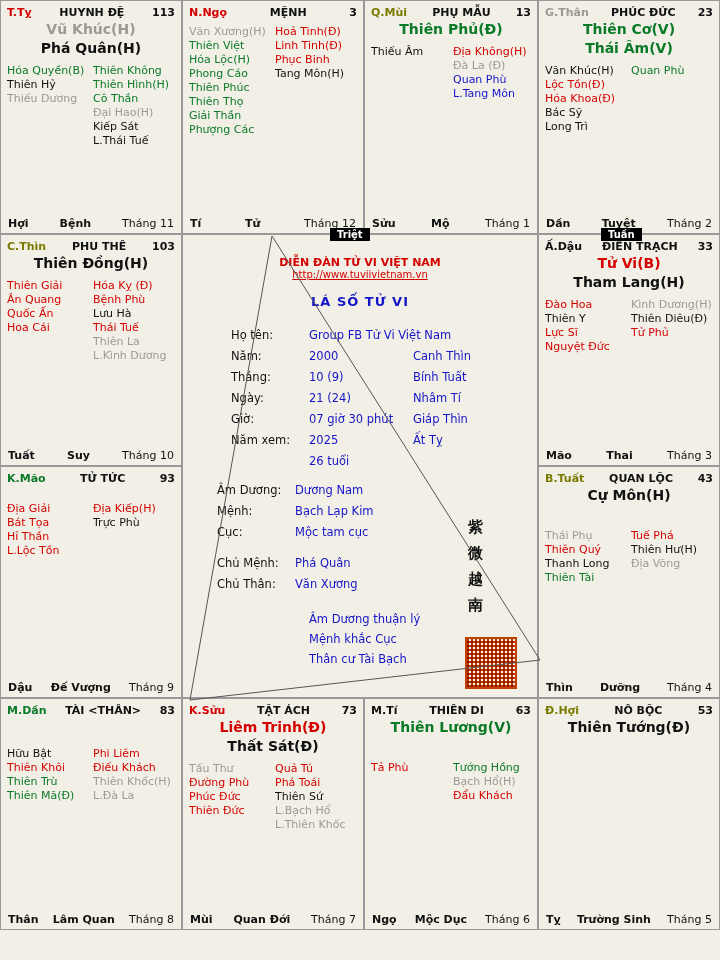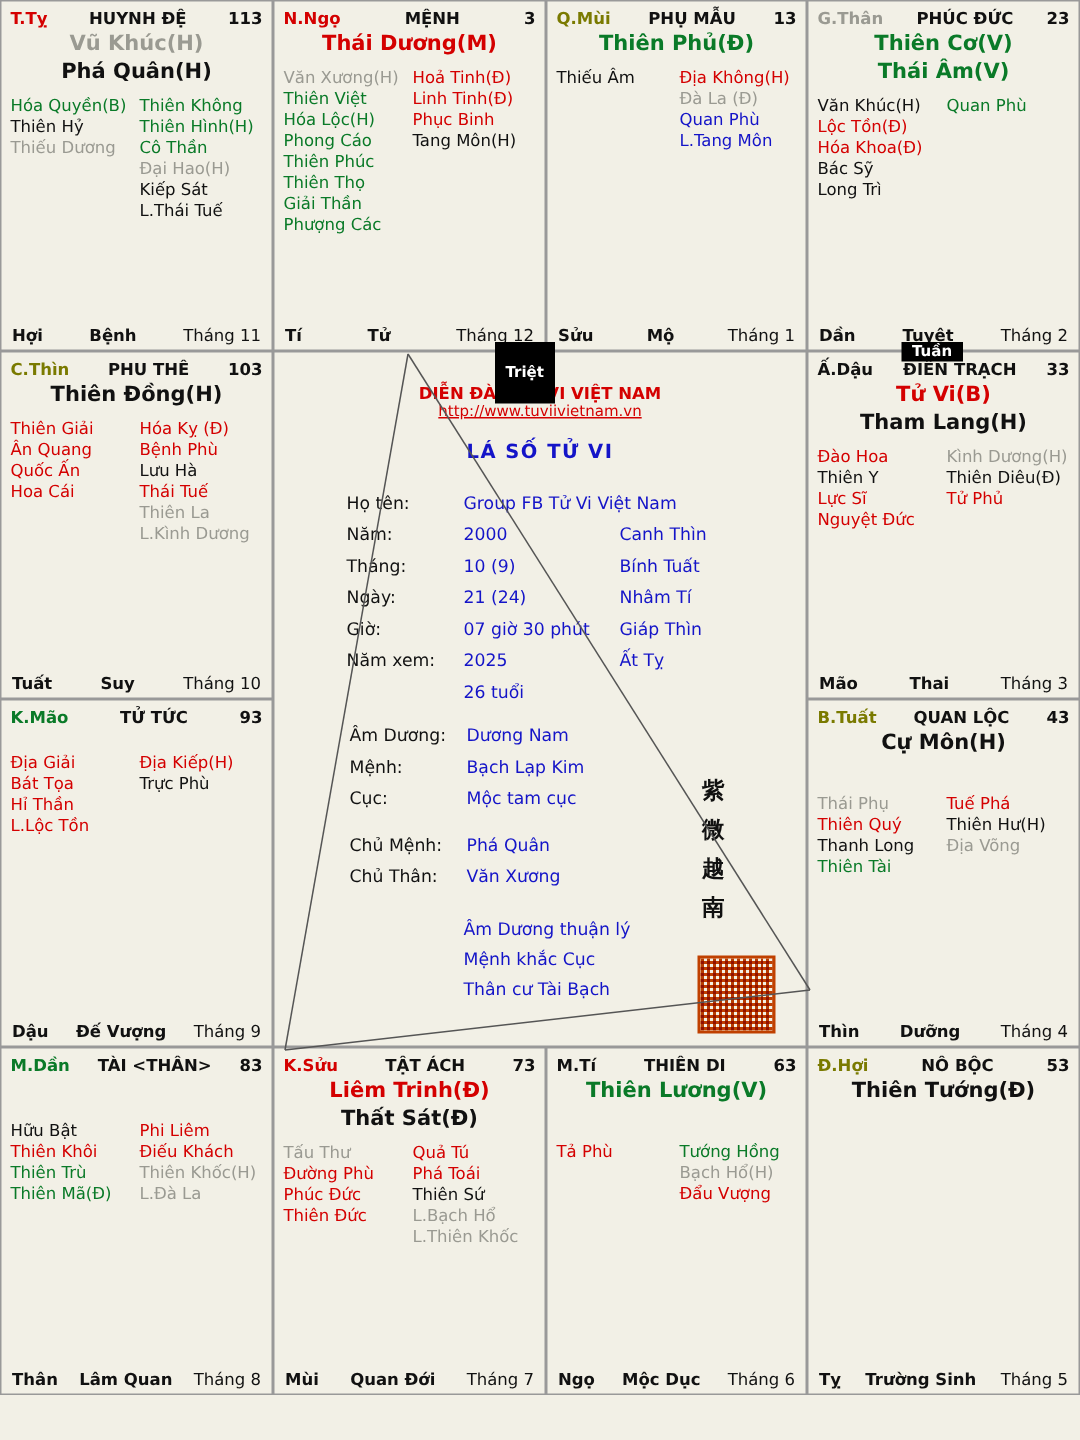--- a/index.html
+++ b/index.html
@@ -53,31 +53,31 @@
   .center-inner{position:relative;width:100%;height:100%;}
   .forum{text-align:center;margin-top:16px;}
   .forum .t1{color:#d40000;font-weight:bold;font-size:11px;}
   .forum .t2{color:#d40000;font-size:10px;text-decoration:underline;}
   .laso{text-align:center;color:#1414c8;font-weight:bold;font-size:13px;margin-top:14px;letter-spacing:1px;}
   .info{margin:16px 0 0 42px;}
   .info .row{display:flex;line-height:21px;font-size:11.5px;}
   .info .lbl{width:78px;color:#111;}
   .info .v1{width:104px;color:#1414c8;}
   .info .v2{color:#1414c8;}
-  .info2{margin:8px 0 0 44px;}
+  .info2{margin:8px 0 0 28px;}
   .info2 .row{display:flex;line-height:21px;font-size:11.5px;}
   .info2 .lbl{width:78px;}
   .info2 .v{color:#1414c8;}
   .notes{margin:14px 0 0 120px;color:#1414c8;line-height:20px;font-size:11.5px;font-weight:normal;}
   .vert{position:absolute;right:48px;top:258px;color:#111;font-weight:bold;font-size:15px;line-height:26px;text-align:center;}
   .qr{position:absolute;right:14px;bottom:24px;width:48px;height:48px;border:2px solid #c04000;background:
      repeating-linear-gradient(0deg,#c04000 0 2px,#f2f0e6 2px 4px),
      repeating-linear-gradient(90deg,#c04000 0 2px,transparent 2px 4px);
      background-blend-mode:multiply;}
-  .triet{position:absolute;left:330px;top:228px;background:#000;color:#fff;font-size:10px;font-weight:bold;padding:15px 7px;z-index:5;}
+  .triet{position:absolute;left:330px;top:228px;background:#000;color:#fff;font-size:10px;font-weight:bold;padding:1px 7px;z-index:5;}
   .tuan{position:absolute;left:601px;top:228px;background:#000;color:#fff;font-size:10px;font-weight:bold;padding:1px 7px;z-index:5;}
   svg.lines{position:absolute;left:0;top:0;width:720px;height:960px;pointer-events:none;z-index:3;}
   .wm{position:absolute;left:50%;top:50%;transform:translate(-50%,-50%);font-size:150px;color:rgba(190,175,120,.16);font-weight:bold;z-index:0;}
 </style>
 </head>
 <body>
 
 <div class="wm">紫微</div>
 
 <div class="chart">
@@ -112,23 +112,20 @@
       <span class="mid">Bệnh</span>
       <span>Tháng 11</span>
     </div>
   </div>
 
   <div class="cell">
     <div class="hdr">
       <span class="cung red">N.Ngọ</span>
       <span class="black">MỆNH</span>
       <span class="num">3</span>
-    </div>
-    <div class="chinhtinh">
-      <div class="red">Thái Dương(M)</div>
     </div>
     <div class="stars">
       <div class="col">
         <div class="s grey">Văn Xương(H)</div>
         <div class="s green">Thiên Việt</div>
         <div class="s green">Hóa Lộc(H)</div>
         <div class="s green">Phong Cáo</div>
         <div class="s green">Thiên Phúc</div>
         <div class="s green">Thiên Thọ</div>
         <div class="s green">Giải Thần</div>
@@ -474,21 +471,21 @@
     <div class="chinhtinh">
       <div class="green">Thiên Lương(V)</div>
     </div>
     <div class="stars" style="margin-top:24px">
       <div class="col">
         <div class="s red">Tả Phù</div>
       </div>
       <div class="col">
         <div class="s green">Tướng Hồng</div>
         <div class="s grey">Bạch Hổ(H)</div>
-        <div class="s red">Đẩu Vượng</div>
+        <div class="s red">Đẩu Khách</div>
       </div>
     </div>
     <div class="foot">
       <span class="left">Ngọ</span>
       <span class="mid">Mộc Dục</span>
       <span>Tháng 6</span>
     </div>
   </div>
 
   <div class="cell">

